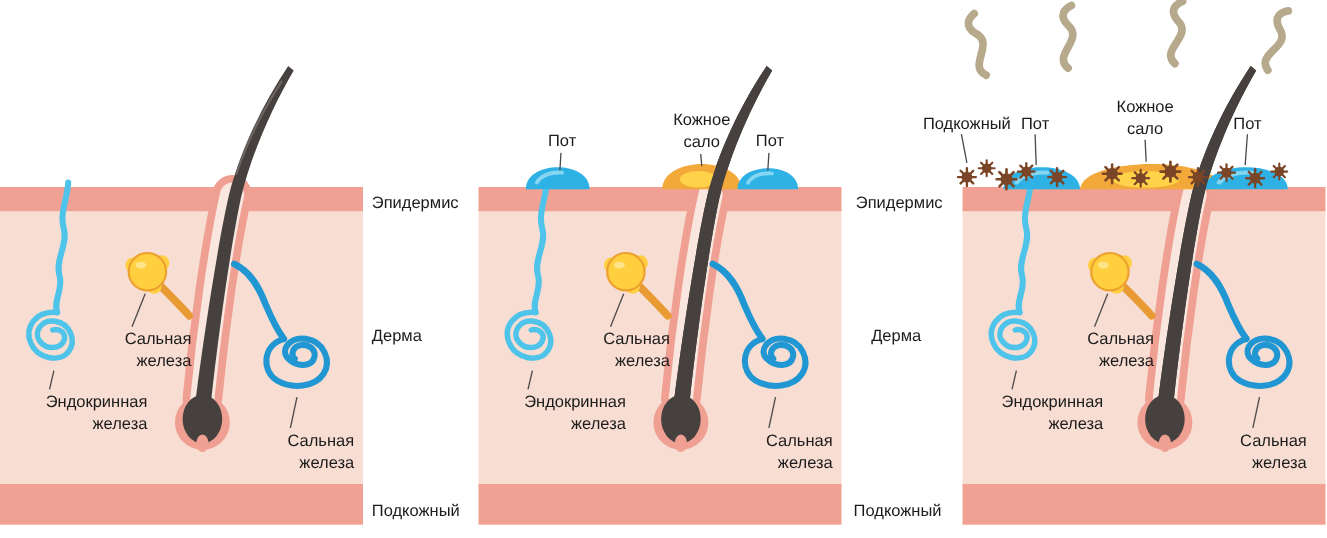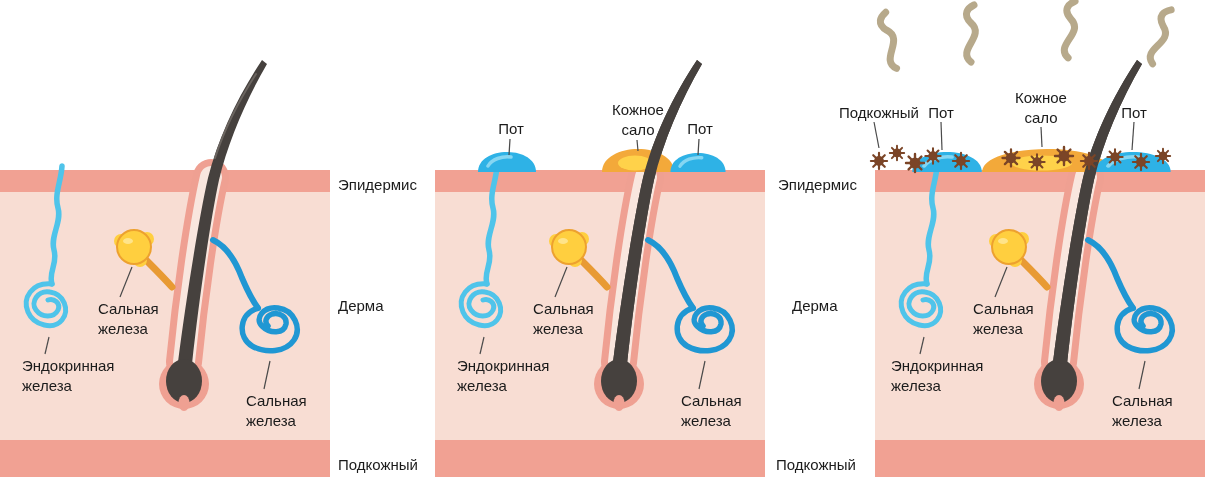--- a/index.html
+++ b/index.html
@@ -1,19 +1,19 @@
 <!DOCTYPE html>
 <html><head>
 <meta charset="utf-8">
 <style>
   html,body{margin:0;padding:0;background:#ffffff;}
   .scene{position:relative;width:1206px;height:489px;background:#ffffff;
          font-family:"Liberation Sans","DejaVu Sans",sans-serif;overflow:hidden;}
   .scene svg.scene-svg{position:absolute;left:0;top:0;}
-  .lbl{position:absolute;font-size:15px;line-height:1.3;color:#1b1b1b;}
+  .lbl{position:absolute;font-size:15px;line-height:1.3;color:#1b1b1b;text-align:right;}
   .c{text-align:center;}
 </style>
 </head>
 <body>
 
 <div class="scene">
 
   <svg class="scene-svg" width="1206" height="489" viewBox="0 0 1206 489">
     <defs>
       <path id="hair-shape" d="M262,60 C238,96 218,138 208,178 C199,217 186,300 178,362 L192,364 C199,300 210,222 219,180 C228,142 246,100 267,64 Z" fill="#46413e"></path>

